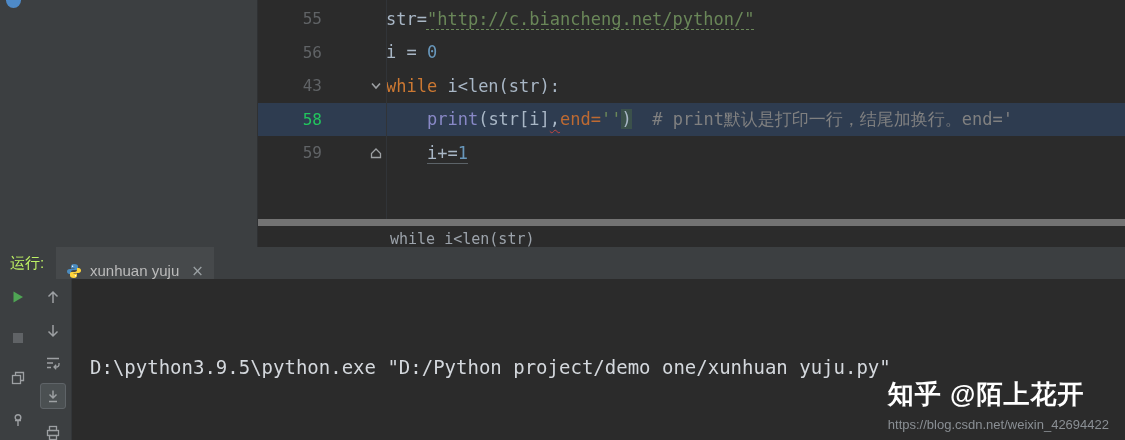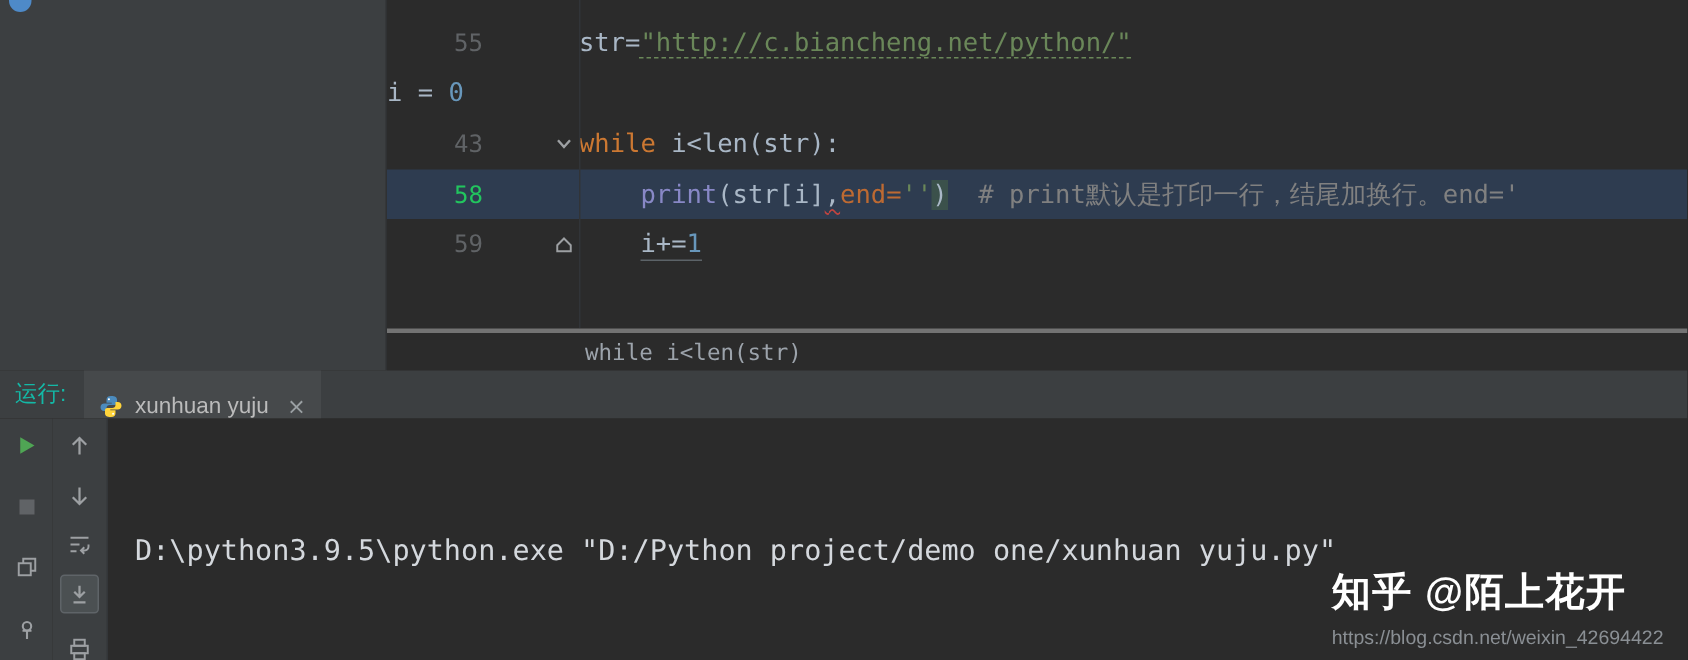--- a/index.html
+++ b/index.html
@@ -7,21 +7,21 @@
   body { position:relative; background:#2b2b2b; font-family:"DejaVu Sans Mono","Liberation Mono",monospace; }
 
   
   .project-panel { position:absolute; left:0; top:0; width:258px; height:247px;
     background:#3c3f41; border-right:1px solid #2f3133; }
   .panel-icon { position:absolute; left:6px; top:-7px; width:15px; height:15px;
     border-radius:50%; background:#4e8ac8; }
 
   
   .editor { position:absolute; left:258px; top:0; width:867px; height:219px; background:#2b2b2b; overflow:hidden; }
-  .ed-lines { padding-top:12px; position:relative; }
+  .ed-lines { padding-top:2px; position:relative; }
   .ed-line { height:33.5px; display:flex; align-items:center; white-space:pre; }
   .ed-line.hl { background:#2e3c50; }
   .gutter { flex:0 0 128px; width:128px; position:relative; display:flex; align-items:center; height:100%; }
   .lnum { display:inline-block; width:64px; text-align:right; color:#606366; font-size:16px; }
   .hl .lnum { color:#22c55e; }
   .fold { position:absolute; left:110px; top:50%; transform:translateY(-50%); width:16px; height:16px;
     display:flex; align-items:center; justify-content:center; }
   .gutter-sep { position:absolute; left:128px; top:0; width:1px; height:219px; background:#313438; }
   .code { font-size:17px; }
   .plain   { color:#a9b7c6; }
@@ -31,26 +31,26 @@
   .comment { color:#808080; }
   .builtin { color:#8888c6; }
   .kwarg   { color:#be6a32; }
   .url-underline { text-decoration:underline dashed; text-underline-offset:4px; text-decoration-thickness:1px; }
   .squiggle { text-decoration:underline wavy #c4443f; text-underline-offset:4px; text-decoration-thickness:1px; }
   .paren-match { background:#3b514b; }
   .underlined-gray { border-bottom:1px solid #5c6368; }
 
   
   .context-bar { position:absolute; left:258px; top:219px; width:867px; height:28px;
-    background:#2b2b2b; border-top:3px solid #737373; line-height:27px;
+    background:#2b2b2b; border-top:7px solid #737373; line-height:27px;
     padding-left:132px; font-size:15px; color:#9ca3ab; }
 
   
   .run-header { position:absolute; left:0; top:247px; width:1125px; height:32px; background:#3c3f41; }
-  .run-label { position:absolute; left:10px; top:0; line-height:32px; font-size:15px; color:#14b8a6;
+  .run-label { position:absolute; left:10px; top:0; line-height:32px; font-size:15px; color:#bef264;
     font-family:"Liberation Sans","DejaVu Sans",sans-serif; }
   .run-tab { position:absolute; left:56px; top:0; height:32px; width:158px; background:#46494b;
     display:flex; align-items:flex-end; padding:0 8px 0 10px; }
   .run-tab-title { font-size:15px; color:#bbbbbb; margin-left:8px;
     font-family:"Liberation Sans","DejaVu Sans",sans-serif; }
   .tab-close { margin-left:12px; color:#9aa0a3; font-size:15px; line-height:1; cursor:default;
     font-family:"DejaVu Sans",sans-serif; }
 
   
   .console-wrap { position:absolute; left:0; top:279px; width:1125px; height:161px; background:#2b2b2b; }
@@ -73,21 +73,21 @@
 </head>
 <body>
 
 <div class="project-panel">
   <div class="panel-icon"></div>
 </div>
 
 <div class="editor">
   <div class="ed-lines">
       <div class="ed-line"><div class="gutter"><span class="lnum">55</span></div><span class="code"><span class="plain">str=</span><span class="string url-underline">"http://c.biancheng.net/python/"</span></span></div>
-      <div class="ed-line"><span class="code"><span class="plain">i = </span><span class="number">0</span></span></div>
+      <div class="ed-line"><div class="gutter"><span class="lnum">56</span></div><span class="code"><span class="plain">i = </span><span class="number">0</span></span></div>
       <div class="ed-line"><div class="gutter"><span class="lnum">43</span><span class="fold"><svg width="14" height="14" viewBox="0 0 14 14">
               <path d="M3 4.5 L7 9 L11 4.5" fill="none" stroke="#9da0a3" stroke-width="1.6"></path>
             </svg></span></div><span class="code"><span class="keyword">while</span><span class="plain"> i&lt;len(str):</span></span></div>
       <div class="ed-line hl"><div class="gutter"><span class="lnum">58</span></div><span class="code"><span class="plain">    </span><span class="builtin">print</span><span class="plain">(str[i]</span><span class="plain squiggle">,</span><span class="kwarg">end=</span><span class="string">''</span><span class="plain paren-match">)</span><span class="plain">  </span><span class="comment"># print默认是打印一行，结尾加换行。end='</span></span></div>
       <div class="ed-line"><div class="gutter"><span class="lnum">59</span><span class="fold"><svg width="14" height="14" viewBox="0 0 14 14">
               <path d="M7 3 L11.5 7.5 V11.5 H2.5 V7.5 Z" fill="none" stroke="#9da0a3" stroke-width="1.3"></path>
             </svg></span></div><span class="code"><span class="plain">    </span><span class="plain underlined-gray">i+=</span><span class="number underlined-gray">1</span></span></div>
     </div>
   <div class="gutter-sep"></div>
 </div>

